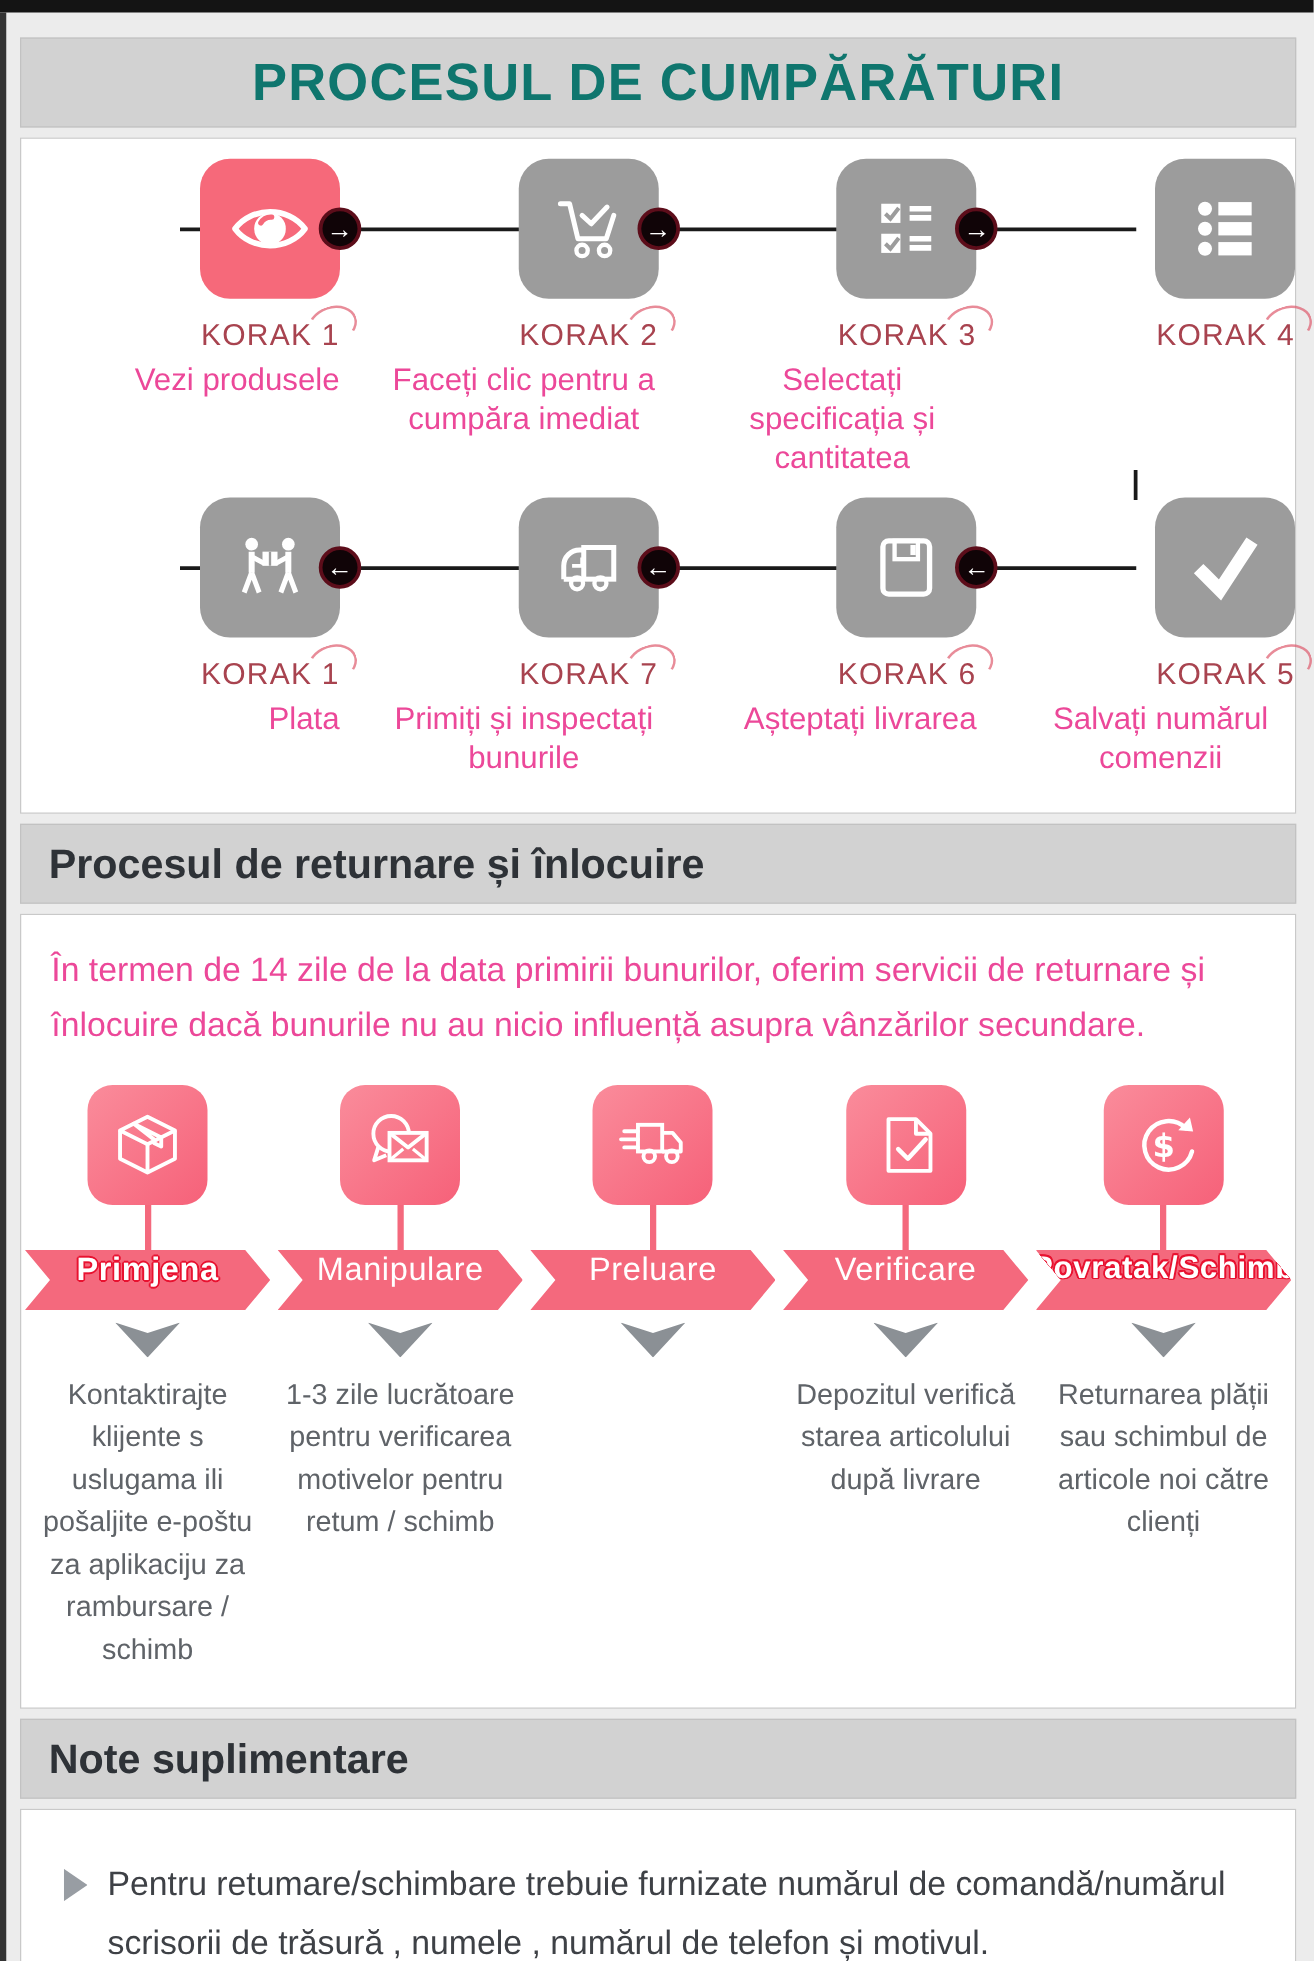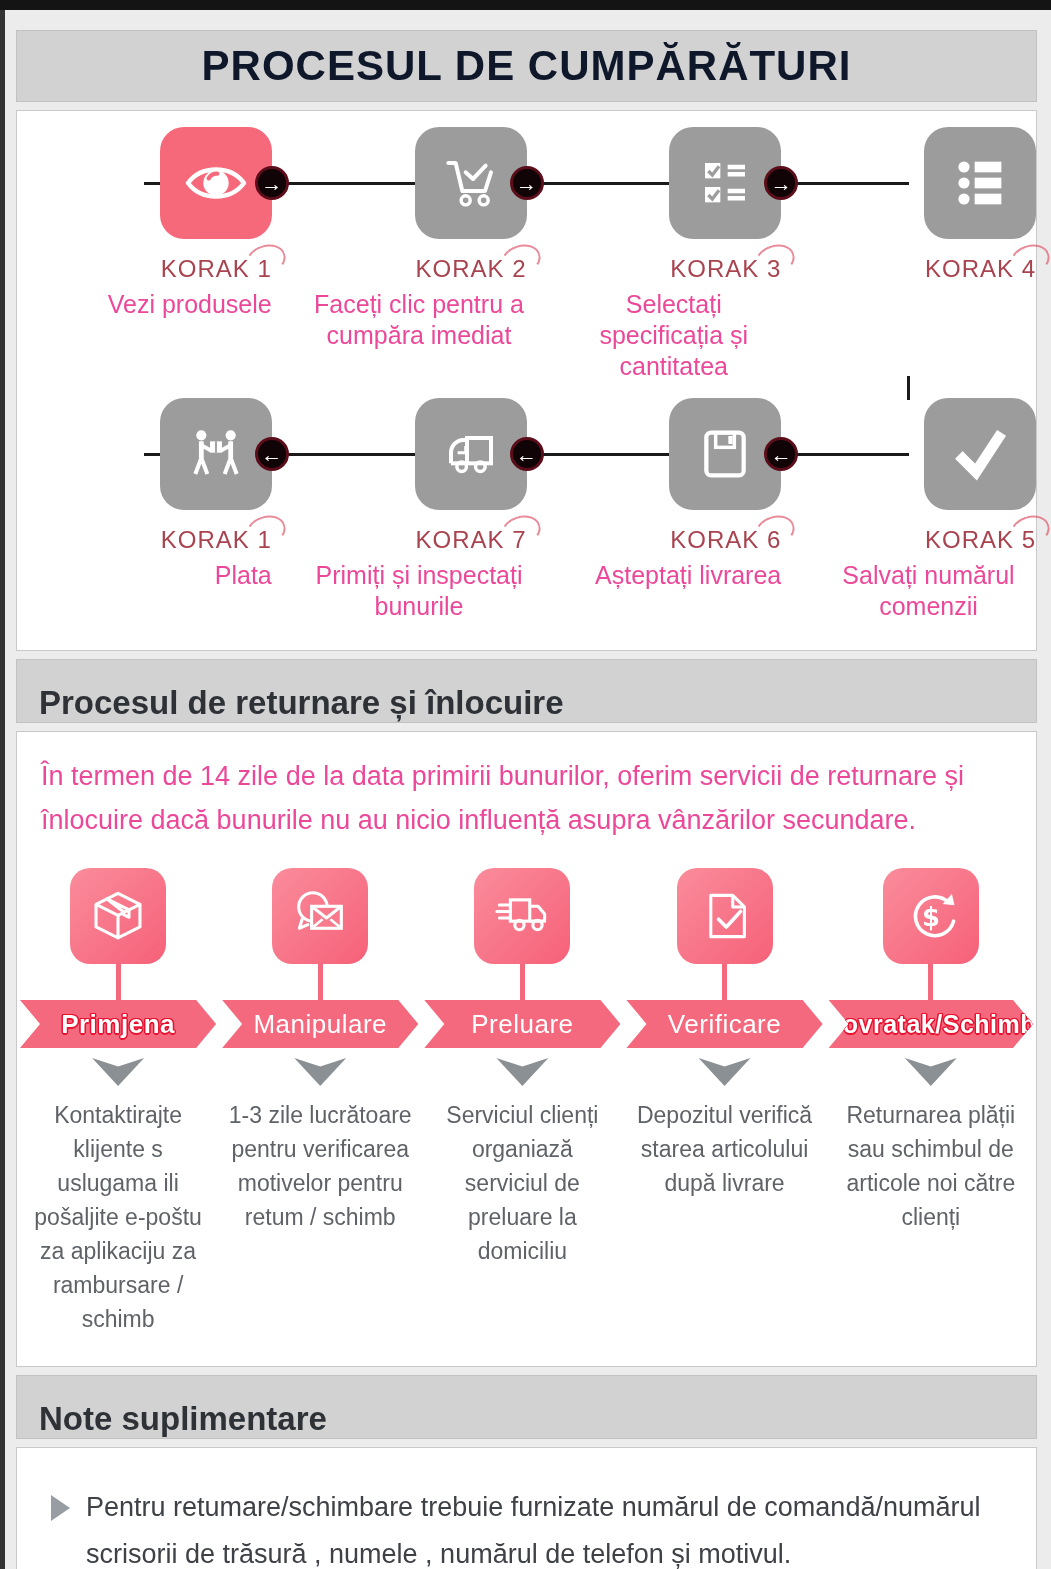--- a/index.html
+++ b/index.html
@@ -13,24 +13,24 @@
   .edge-top { height:10px; background:#141414; }
   .edge-left { position:absolute; left:0; top:10px; bottom:8px; width:5px; background:#333; }
   .content { padding:20px 14px 12px 16px; }
 
   
   .title-bar {
     background:#d2d2d2; border:1px solid #c2c2c2;
     height:72px; display:flex; align-items:center; justify-content:center;
     margin-bottom:8px;
   }
-  .title-bar h1 { font-size:42px; font-weight:bold; color:#0f172a; letter-spacing:1px; }
+  .title-bar h1 { font-size:42px; font-weight:bold; color:#0f766e; letter-spacing:1px; }
   .section-bar {
     background:#d2d2d2; border:1px solid #c2c2c2;
-    height:64px; display:flex; align-items:flex-end;
+    height:64px; display:flex; align-items:center;
     padding-left:22px; margin:8px 0;
   }
   .section-bar h2 { font-size:33px; font-weight:bold; color:#2e3237; }
 
   .panel { background:#ffffff; border:1px solid #c9c9c9; }
 
   
   .steps-panel { padding:16px 0 28px 0; }
   .step-row { position:relative; display:grid; grid-template-columns:repeat(4,1fr); }
   .step-row.second { margin-top:16px; }
@@ -76,21 +76,21 @@
   .rstep { display:flex; flex-direction:column; align-items:center; }
   .ricon-square {
     width:96px; height:96px; border-radius:20px;
     background:linear-gradient(135deg,#fa8c9b 0%,#f66179 100%);
     display:flex; align-items:center; justify-content:center;
   }
   .rconnector { width:5px; height:36px; background:#f4697d; }
   .banner {
     width:100%; height:48px; background:#f4697d;
     clip-path:polygon(0 0, calc(100% - 20px) 0, 100% 50%, calc(100% - 20px) 100%, 0 100%, 20px 50%);
-    display:flex; align-items:center; justify-content:center;
+    display:flex; align-items:flex-start; justify-content:center;
   }
   .banner-wrap { width:calc(100% - 6px); }
   .banner-text { color:#fff; font-size:26px; letter-spacing:.5px; }
   .banner-text.outlined {
     font-weight:bold;
     text-shadow:-1.5px 0 #e81230, 1.5px 0 #e81230, 0 -1.5px #e81230, 0 1.5px #e81230,
                 -1px -1px #e81230, 1px 1px #e81230, -1px 1px #e81230, 1px -1px #e81230;
   }
   .banner-text.small { font-size:25px; }
   .down-arrow {
@@ -311,21 +311,20 @@
               <circle cx="36" cy="31" r="3.6" fill="none" stroke="#fff" stroke-width="2.4"></circle>
             </svg>
           </div>
           <div class="rconnector"></div>
           <div class="banner-wrap">
             <div class="banner">
               <span class="banner-text">Preluare</span>
             </div>
           </div>
           <div class="down-arrow"></div>
-          <div class="rdesc">Serviciul clienți organiază serviciul de preluare la domiciliu</div>
         </div>
 
         <div class="rstep">
           <div class="ricon-square">
             <svg width="62" height="62" viewBox="0 0 48 48">
               <path d="M13 8 H30 L39 17 V40 H13 Z" fill="none" stroke="#fff" stroke-width="2.4" stroke-linejoin="round"></path>
               <path d="M30 8 V17 H39" fill="none" stroke="#fff" stroke-width="2.4" stroke-linejoin="round"></path>
               <path d="M19 26.5 l6 6 L36 20.5" fill="none" stroke="#fff" stroke-width="2.8" stroke-linecap="round" stroke-linejoin="round"></path>
             </svg>
           </div>

